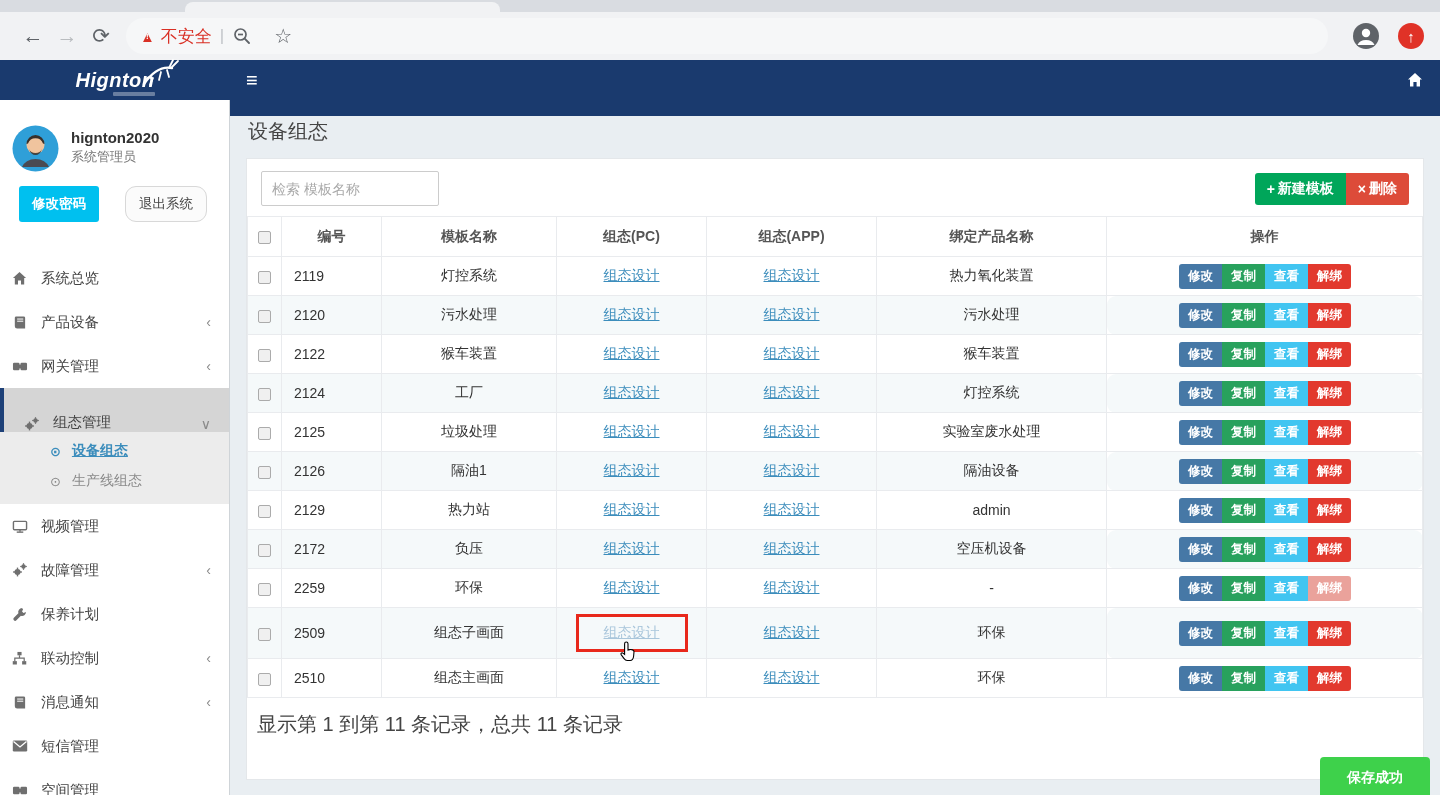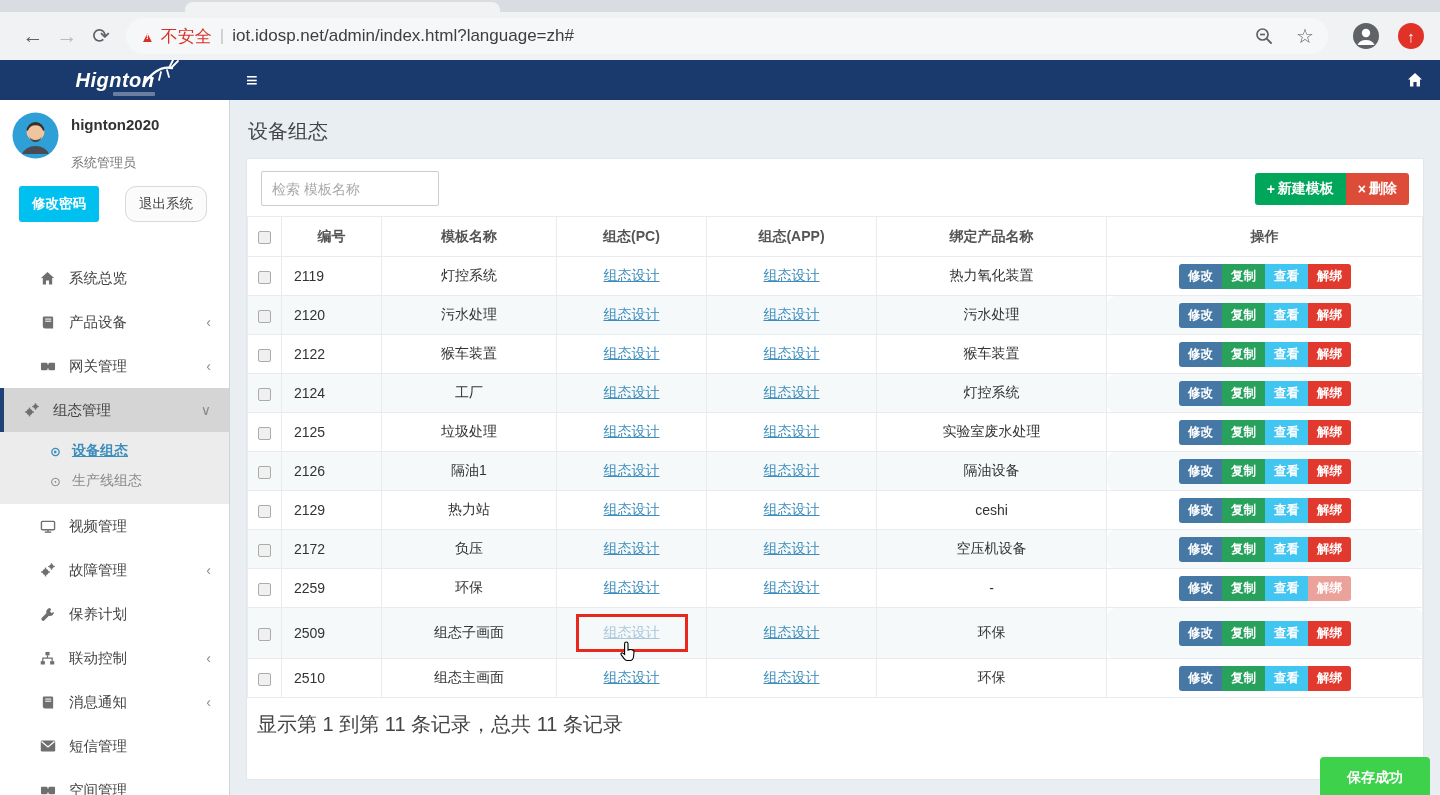--- a/index.html
+++ b/index.html
@@ -22,44 +22,44 @@
   .warn-tri { position:relative; font-size:15px; color:#d93025; line-height:1; }
   .warn-tri i { position:absolute; left:50%; top:55%; transform:translate(-50%,-50%); font-style:normal; color:#fff; font-size:8px; font-weight:bold; }
   .omni-sep { color:#c0c3c7; font-size:17px; }
   .url-text { color:#3c4043; font-size:17px; flex:1; white-space:nowrap; overflow:hidden; }
   .omni-right { display:flex; align-items:center; gap:22px; }
   .star { font-size:20px; color:#5f6368; cursor:pointer; }
   .chrome-right { display:flex; align-items:center; gap:18px; padding-left:16px; }
   .badge-red { width:26px; height:26px; border-radius:50%; background:#e03227; color:#fff; display:flex; align-items:center; justify-content:center; font-size:15px; font-weight:bold; cursor:pointer; }
 
   
-  .appbar { position:absolute; top:60px; left:0; right:0; height:40px; background:#1a3a6e; }
+  .appbar { position:absolute; top:60px; left:0; right:0; height:56px; background:#1a3a6e; }
   .brand { position:absolute; left:0; top:0; width:230px; height:40px; display:flex; align-items:center; justify-content:center; cursor:pointer; }
   .brand-txt { color:#fff; font-size:20px; font-weight:bold; font-style:italic; letter-spacing:.5px; position:relative; }
   .brand-mark { position:absolute; right:-26px; top:-12px; }
   .brand-sub { position:absolute; left:38px; bottom:-4px; width:42px; height:4px; background:rgba(255,255,255,.35); border-radius:1px; }
   .appbar-inner { margin-left:230px; height:40px; display:flex; align-items:center; padding:0 16px; }
   .hamburger { color:#fff; font-size:20px; cursor:pointer; line-height:1; }
   .appbar-spacer { flex:1; }
   .home-ico { cursor:pointer; display:flex; }
 
   
   .sidebar { position:absolute; top:100px; left:0; width:230px; bottom:0; background:#fff; border-right:1px solid #cfd4d8; }
-  .user { display:flex; padding:12px 10px 2px 12px; gap:12px; align-items:flex-start; }
+  .user { display:flex; padding:25px 10px 2px 12px; gap:12px; align-items:flex-start; }
   .uname { font-size:15px; font-weight:bold; color:#333; margin-top:4px; }
-  .urole { font-size:13px; color:#777; margin-top:21px; }
+  .urole { font-size:13px; color:#777; margin-top:2px; }
   .ubtns { display:flex; gap:26px; padding:12px 12px 14px 19px; }
   .btn-cyan { background:#00c0ef; color:#fff; border:none; padding:8px 13px; border-radius:3px; font-size:13.5px; font-weight:bold; cursor:pointer; }
   .btn-plain { background:#fbfbfb; border:1px solid #d8d8d8; color:#444; padding:8px 13px; border-radius:11px; font-size:13.5px; cursor:pointer; }
   .nav-menu { margin-top:20px; }
-  .nav-item { display:flex; align-items:center; height:44px; padding:0 18px 0 39px; gap:13px; font-size:14.5px; color:#444; cursor:pointer; }
+  .nav-item { display:flex; align-items:center; height:44px; padding:0 18px 0 11px; gap:13px; font-size:14.5px; color:#444; cursor:pointer; }
   .nav-item .nico { width:17px; color:#6f6f6f; display:flex; justify-content:center; }
   .nlabel { flex:1; }
   .chev { color:#8a8a8a; font-size:14px; }
-  .nav-item.active { background:#d5d5d5; border-left:4px solid #1e4178; padding-left:19px; }
+  .nav-item.active { background:#d5d5d5; border-left:4px solid #1e4178; padding-left:19px;align-items:flex-end; }
   .submenu { background:#ececec; padding:4px 0 8px; }
   .sub-item { display:flex; align-items:center; height:30px; padding-left:50px; gap:11px; font-size:14px; color:#8a8a8a; cursor:pointer; }
   .subdot { font-size:13px; }
   .sub-item.active { color:#3c8dbc; font-weight:bold; }
   .sub-item.active .sublabel { text-decoration:underline; }
 
   
   .content { position:absolute; left:230px; top:100px; right:0; bottom:0; }
   .page-title { margin:18px 0 0 18px; font-size:20px; color:#444; }
   .box { position:absolute; left:16px; right:16px; top:58px; bottom:15px; background:#fff; border:1px solid #e4e7ea; }
@@ -103,21 +103,20 @@
   <div class="brow">
     <span class="nav-ico">←</span>
     <span class="nav-ico disabled">→</span>
     <span class="nav-ico">⟳</span>
     <div class="omni">
       <span class="warn-wrap">
         <span class="warn-tri"><span>▲</span><i>!</i></span>
         <span>不安全</span>
       </span>
       <span class="omni-sep">|</span>
-      <span class="url-text">iot.idosp.net/admin/index.html?language=zh#</span>
       <span class="omni-right">
         <span style="display:flex;">
           <svg width="20" height="20" viewBox="0 0 20 20">
               <circle cx="8.5" cy="8.5" r="5.5" fill="none" stroke="#5f6368" stroke-width="1.7"></circle>
               <line x1="6" y1="8.5" x2="11" y2="8.5" stroke="#5f6368" stroke-width="1.7"></line>
               <line x1="12.7" y1="12.7" x2="17" y2="17" stroke="#5f6368" stroke-width="1.9" stroke-linecap="round"></line>
             </svg>
         </span>
         <span class="star">☆</span>
       </span>
@@ -428,21 +427,21 @@
           <td><a class="lnk">组态设计</a></td>
           <td>隔油设备</td>
           <td class="c-act"><a class="act modify">修改</a><a class="act copy">复制</a><a class="act view">查看</a><a class="act unbind">解绑</a></td>
         </tr>
         <tr>
           <td><span class="cb"></span></td>
           <td class="c-id">2129</td>
           <td>热力站</td>
           <td><a class="lnk">组态设计</a></td>
           <td><a class="lnk">组态设计</a></td>
-          <td>ceshi</td>
+          <td>admin</td>
           <td class="c-act"><a class="act modify">修改</a><a class="act copy">复制</a><a class="act view">查看</a><a class="act unbind">解绑</a></td>
         </tr>
         <tr>
           <td><span class="cb"></span></td>
           <td class="c-id">2172</td>
           <td>负压</td>
           <td><a class="lnk">组态设计</a></td>
           <td><a class="lnk">组态设计</a></td>
           <td>空压机设备</td>
           <td class="c-act"><a class="act modify">修改</a><a class="act copy">复制</a><a class="act view">查看</a><a class="act unbind">解绑</a></td>

